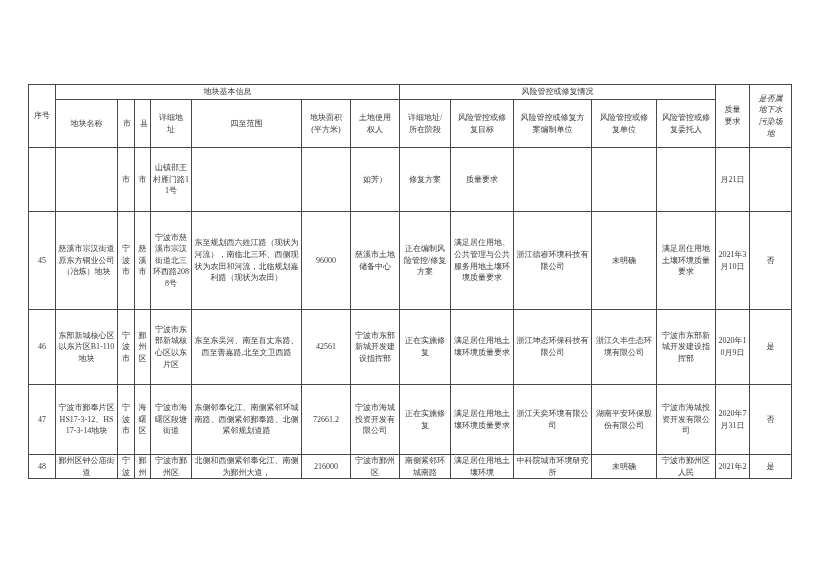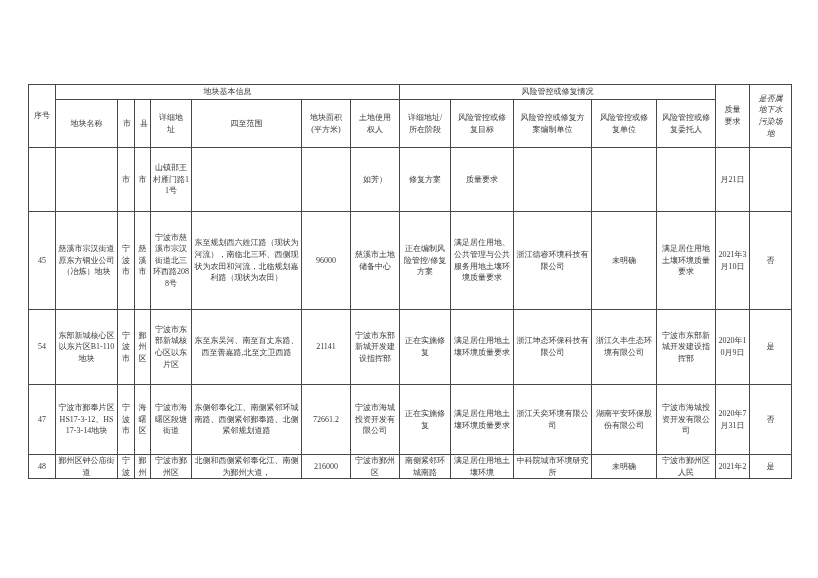--- a/index.html
+++ b/index.html
@@ -124,27 +124,27 @@
           <td>慈溪市土地储备中心</td>
           <td>正在编制风险管控/修复方案</td>
           <td>满足居住用地、公共管理与公共服务用地土壤环境质量要求</td>
           <td>浙江德睿环境科技有限公司</td>
           <td>未明确</td>
           <td>满足居住用地土壤环境质量要求</td>
           <td>2021年3月10日</td>
           <td>否</td>
         </tr>
         <tr class="row-2">
-          <td>54</td>
+          <td>46</td>
           <td>东部新城核心区以东片区B1-110地块</td>
           <td>宁波市</td>
           <td>鄞州区</td>
           <td>宁波市东部新城核心区以东片区</td>
           <td>东至东吴河、南至百丈东路、西至善嘉路,北至文卫西路</td>
-          <td>21141</td>
+          <td>42561</td>
           <td>宁波市东部新城开发建设指挥部</td>
           <td>正在实施修复</td>
           <td>满足居住用地土壤环境质量要求</td>
           <td>浙江坤态环保科技有限公司</td>
           <td>浙江久丰生态环境有限公司</td>
           <td>宁波市东部新城开发建设指挥部</td>
           <td>2020年10月9日</td>
           <td>是</td>
         </tr>
         <tr class="row-3">

